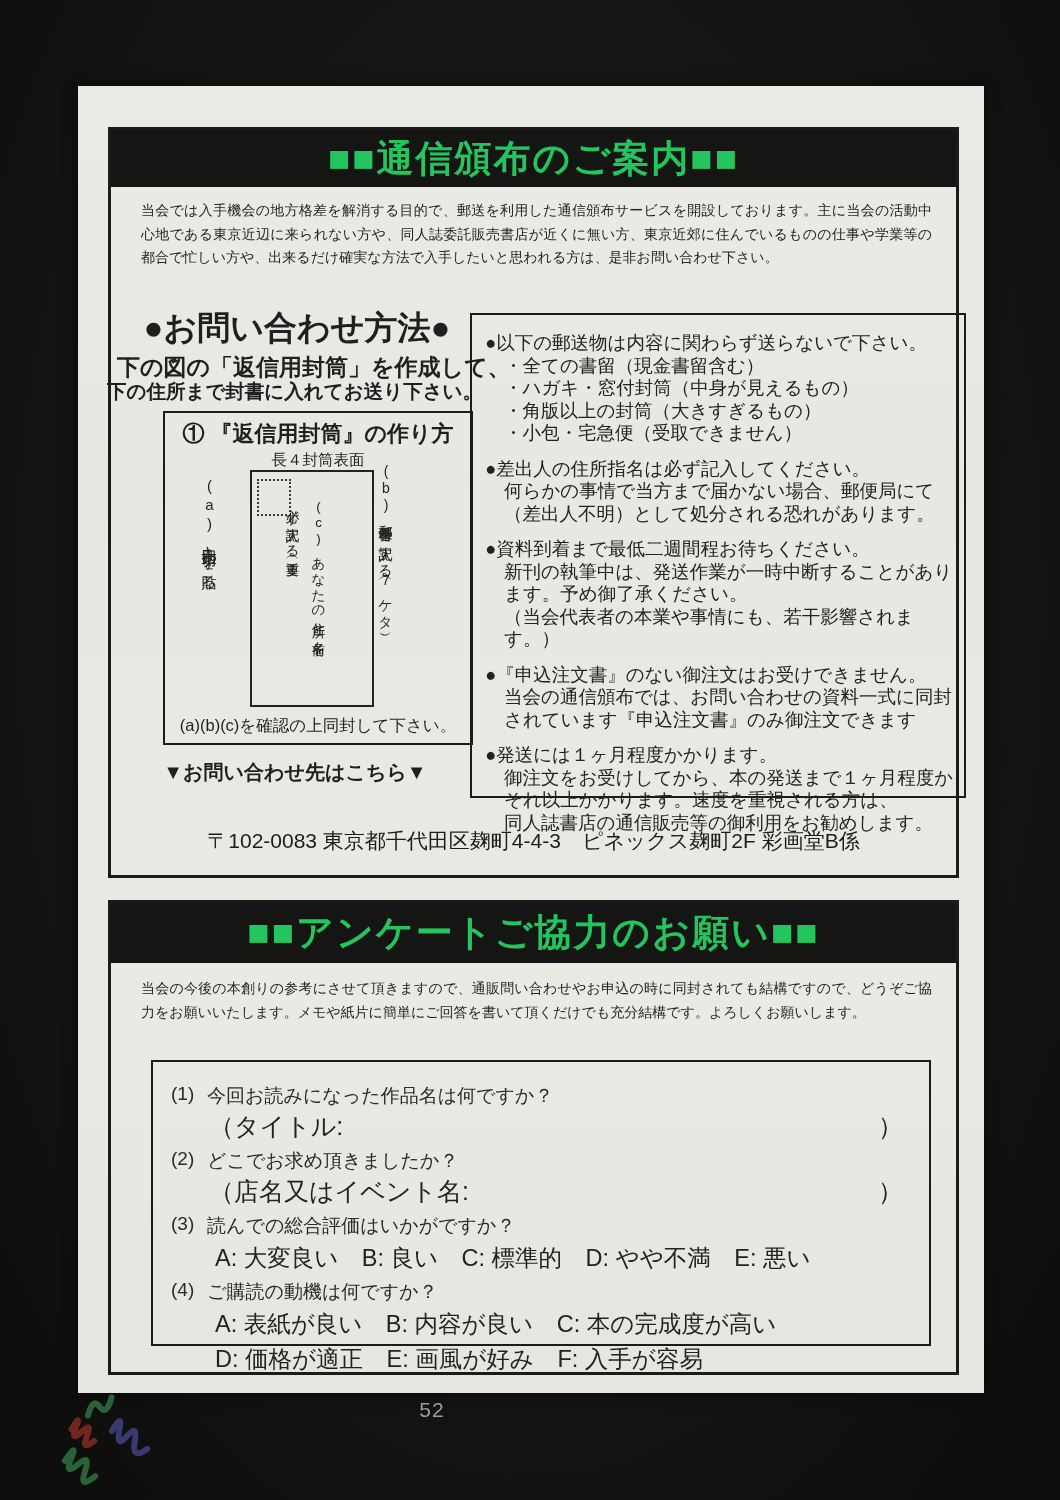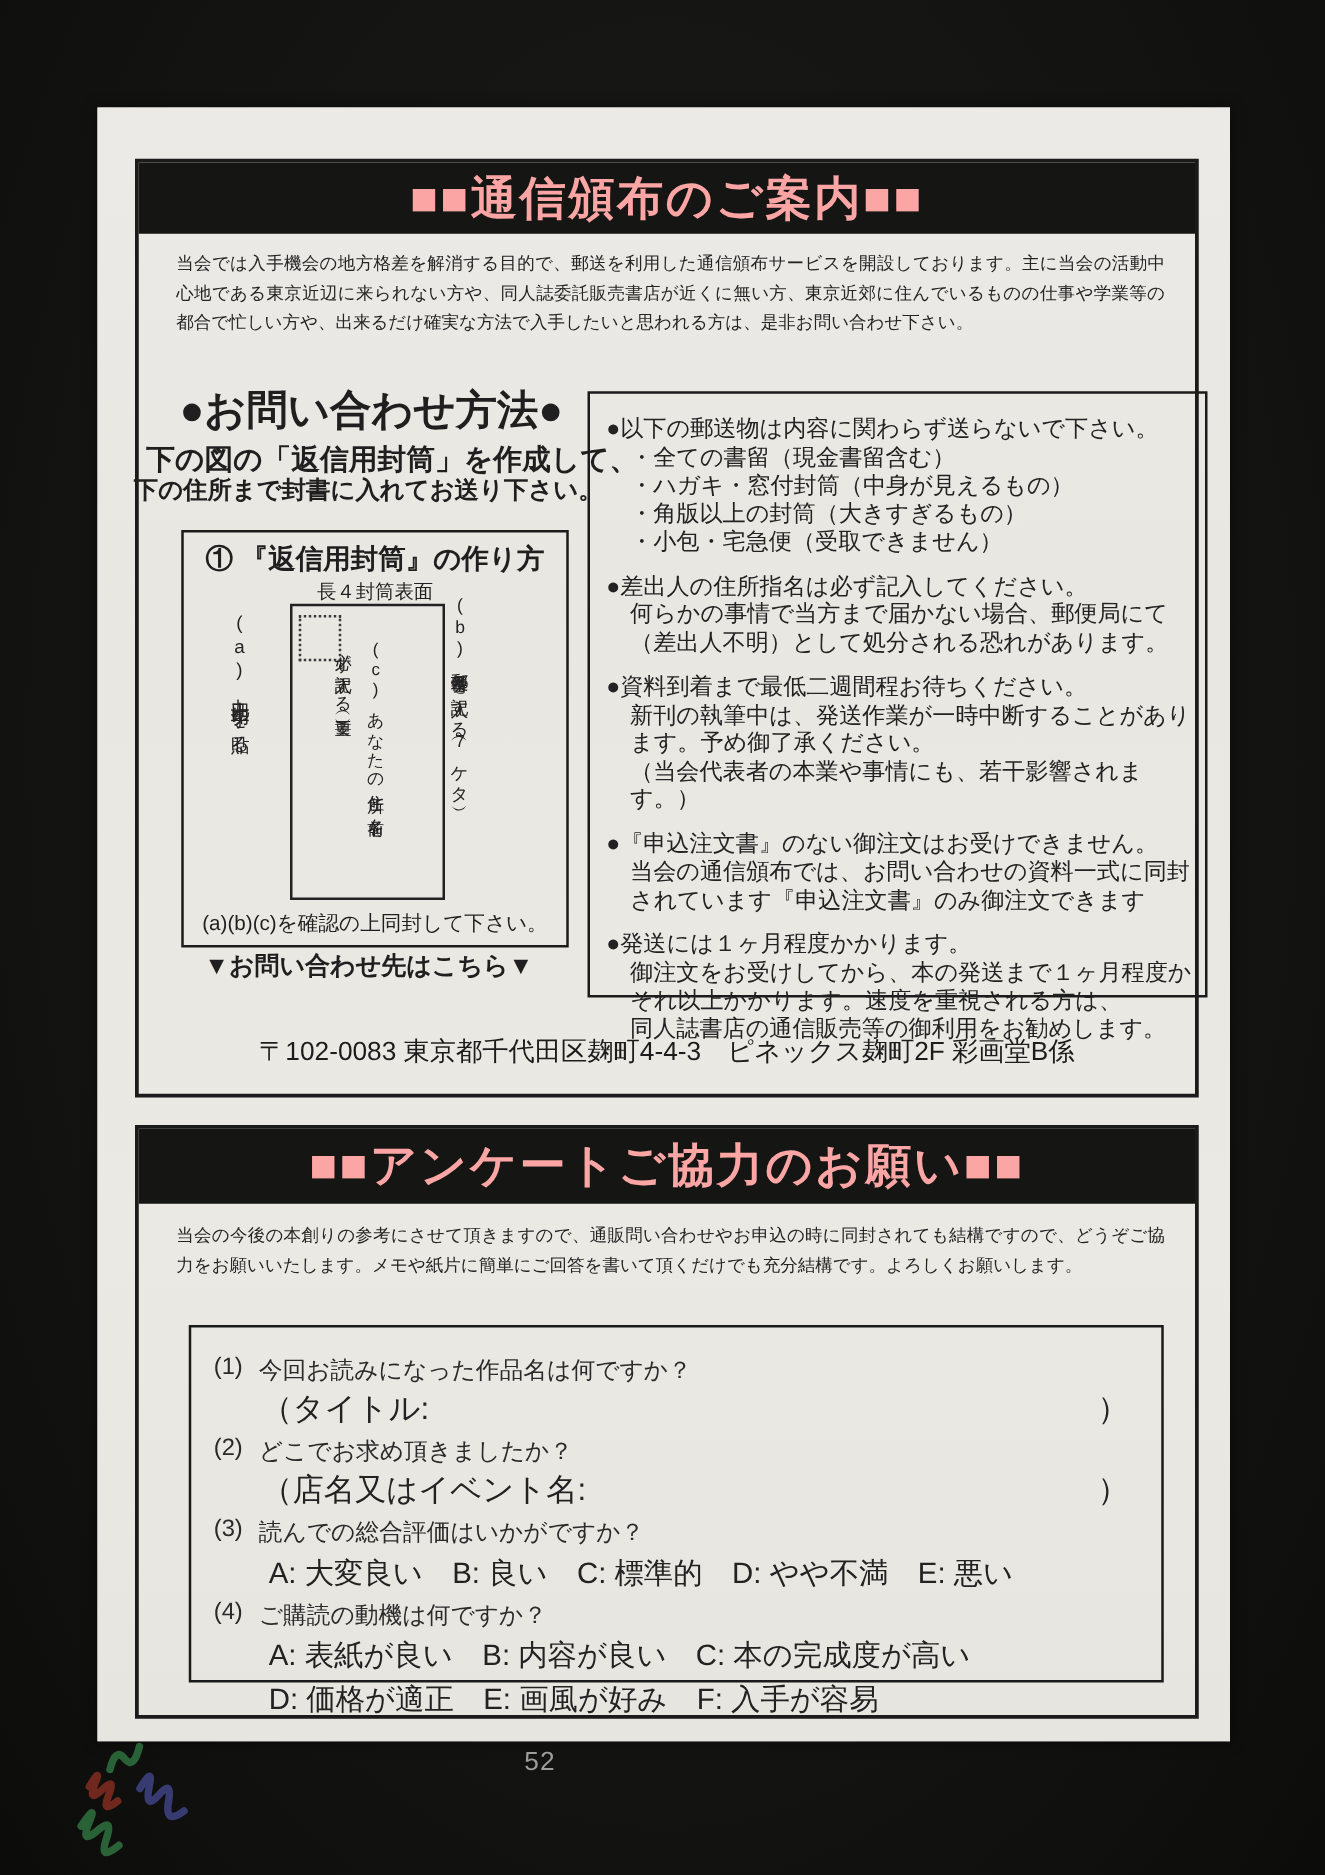--- a/index.html
+++ b/index.html
@@ -14,35 +14,35 @@
     position:absolute; left:78px; top:86px; width:906px; height:1307px;
     background:#e9e8e3;
     background-image: linear-gradient(180deg, #eceae6 0%, #e8e7e2 30%, #eae9e4 70%, #e6e5e0 100%);
     box-shadow: 0 0 12px rgba(0,0,0,0.6);
   }
   .box { position:absolute; border:3px solid #1b1b1b; }
   .sec1 { left:30px; top:41px; width:845px; height:745px; }
   .sec2 { left:30px; top:814px; width:845px; height:469px; }
   .titlebar {
     height:57px; background:#151514; display:flex; align-items:center; justify-content:center;
-    color:#fca5a5; font-size:37px; font-weight:bold; letter-spacing:2px;text-align:right;
+    color:#22c55e; font-size:37px; font-weight:bold; letter-spacing:2px;text-align:right;
   }
   .sec2 .titlebar { height:60px; }
   .intro {
     position:absolute; left:30px; right:24px; top:69px; margin:0;
     font-size:14px; line-height:23.5px; text-align:justify; color:#242424;
   }
   .sec2 .intro { top:74px; }
 
   
   .inq-head { position:absolute; left:6px; top:176px; width:360px; text-align:center; font-size:33px; font-weight:bold; white-space:nowrap; }
   .inq-sub1 { position:absolute; left:6px; top:222px; width:356px; font-size:23px; font-weight:bold; white-space:nowrap; }
   .inq-sub2 { position:absolute; left:-4px; top:248px; width:376px; text-align:left; font-size:19.5px; font-weight:bold; white-space:nowrap; }
 
-  .env-box { position:absolute; left:34px; top:281px; width:306px; height:330px; border:2.5px solid #1b1b1b;margin-top:13px; }
+  .env-box { position:absolute; left:52px; top:281px; width:306px; height:330px; border:2.5px solid #1b1b1b; }
   .env-title { margin-top:6px; text-align:center; font-size:22px; font-weight:bold; white-space:nowrap; }
   .env-sub { text-align:center; font-size:15.5px; margin-top:1px; }
   .env-rect { position:absolute; left:85px; top:57px; width:120px; height:233px; border:2px solid #222; }
   .stamp { position:absolute; left:5px; top:7px; width:30px; height:33px; border:2px dotted #3a3a3a; }
   .vtext { writing-mode:vertical-rl; text-orientation:upright; position:absolute; color:#222; }
   .env-a { left:34px; top:64px; height:195px; font-size:15px; letter-spacing:2px; }
   .env-b { left:212px; top:50px; height:262px; font-size:14px; letter-spacing:1px; }
   .env-c { left:114px; top:86px; height:198px; font-size:13.5px; letter-spacing:1px; }
   .env-c .vline { line-height:26px; }
   .env-foot { position:absolute; bottom:6px; left:0; right:0; text-align:center; font-size:16.5px; white-space:nowrap; }

